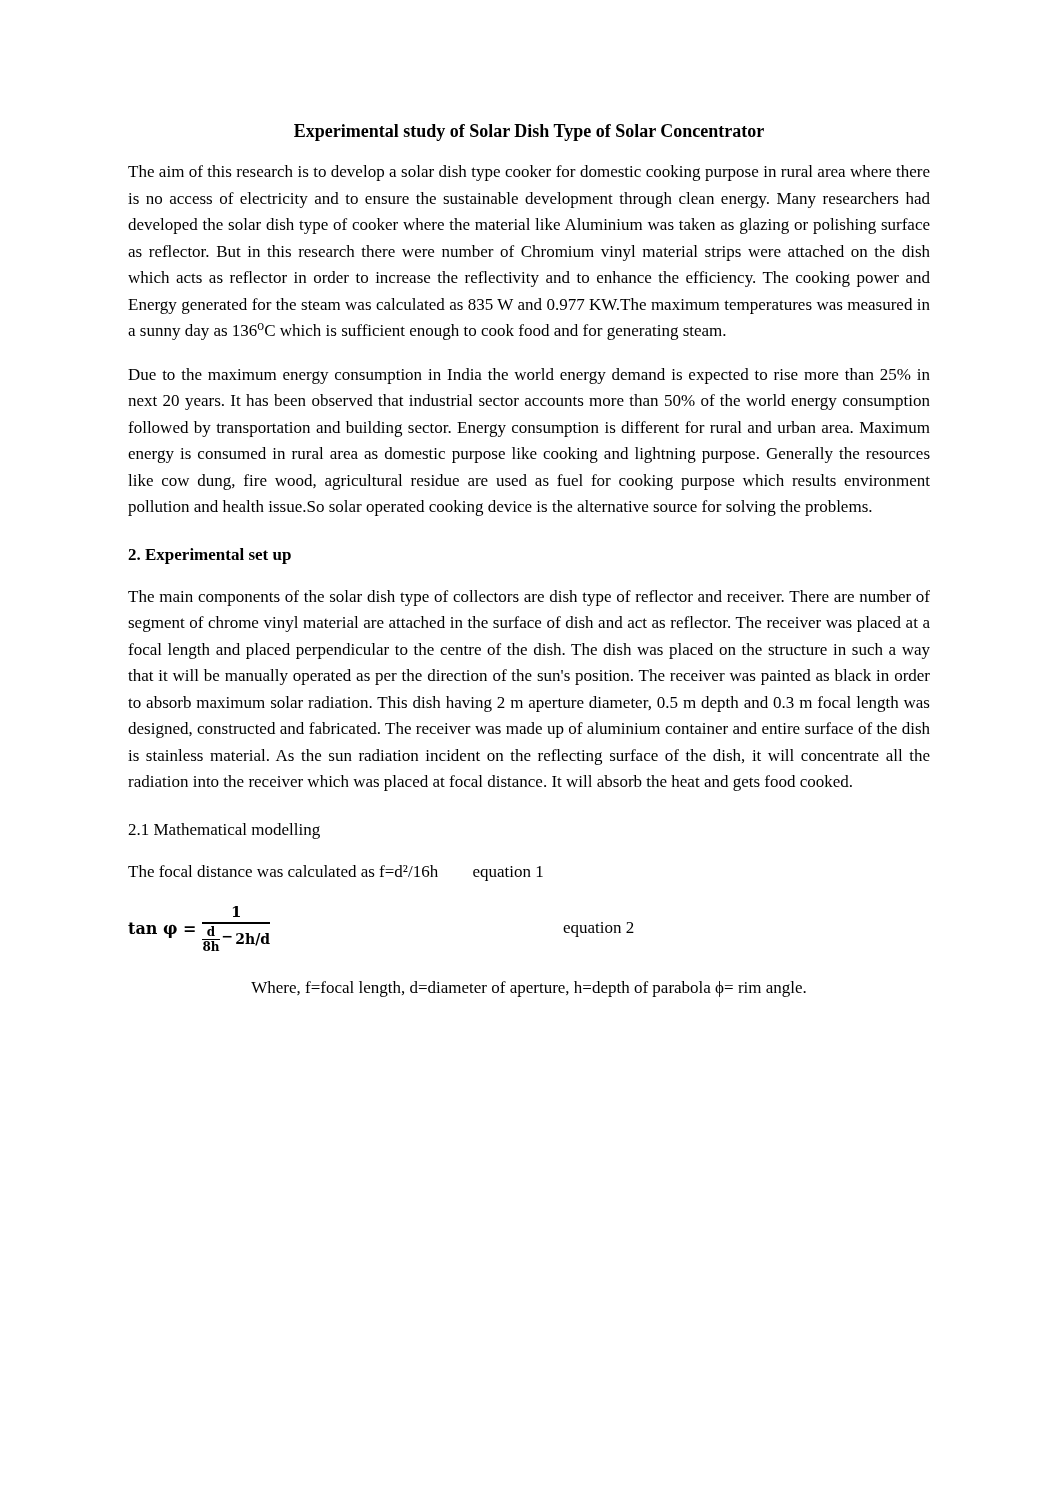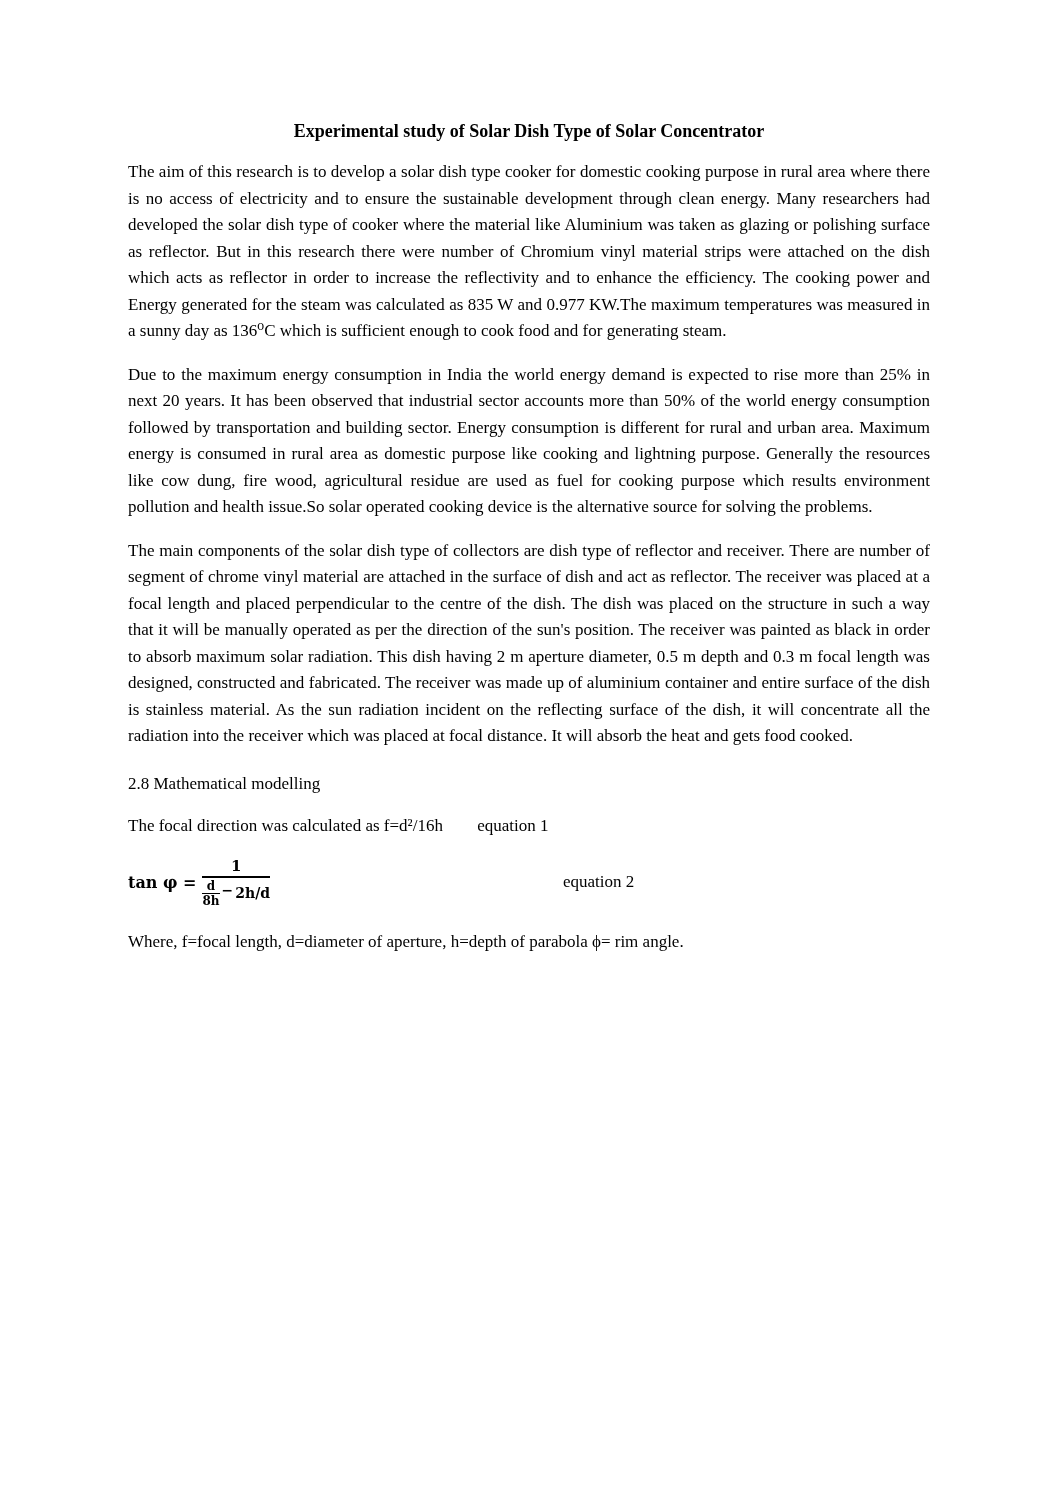--- a/index.html
+++ b/index.html
@@ -113,41 +113,43 @@
     left: 435px;
     top: 50%;
     transform: translateY(-50%);
     font-weight: normal;
     font-size: 17px;
     font-family: "Liberation Serif", "DejaVu Serif", serif;
   }
   .where-line {
     line-height: 26.5px;
     margin: 0;
+    text-align: center;
   }
 </style>
 </head>
 <body>
 
 <div class="page">
 
   <h1 class="doc-title">Experimental study of Solar Dish Type of Solar Concentrator</h1>
 
   <p class="body-para">The aim of this research is to develop a solar dish type cooker for domestic cooking purpose in rural area where there is no access of electricity and to ensure the sustainable development through clean energy. Many researchers had developed the solar dish type of cooker where the material like Aluminium was taken as glazing or polishing surface as reflector. But in this research there were number of Chromium vinyl material strips were attached on the dish which acts as reflector in order to increase the reflectivity and to enhance the efficiency. The cooking power and Energy generated for the steam was calculated as 835 W and 0.977 KW.The maximum temperatures was measured in a sunny day as 136⁰C which is sufficient enough to cook food and for generating steam.</p>
 
 
   <p class="body-para">Due to the maximum energy consumption in India the world energy demand is expected to rise more than 25% in next 20 years. It has been observed that industrial sector accounts more than 50% of the world energy consumption followed by transportation and building sector. Energy consumption is different for rural and urban area. Maximum energy is consumed in rural area as domestic purpose like cooking and lightning purpose. Generally the resources like cow dung, fire wood, agricultural residue are used as fuel for cooking purpose which results environment pollution and health issue.So solar operated cooking device is the alternative source for solving the problems.</p>
 
+  <h2 class="section-heading">2. Experimental set up</h2>
 
   <p class="body-para">The main components of the solar dish type of collectors are dish type of reflector and receiver. There are number of segment of chrome vinyl material are attached in the surface of dish and act as reflector. The receiver was placed at a focal length and placed perpendicular to the centre of the dish. The dish was placed on the structure in such a way that it will be manually operated as per the direction of the sun's position. The receiver was painted as black in order to absorb maximum solar radiation. This dish having 2 m aperture diameter, 0.5 m depth and 0.3 m focal length was designed, constructed and fabricated. The receiver was made up of aluminium container and entire surface of the dish is stainless material. As the sun radiation incident on the reflecting surface of the dish, it will concentrate all the radiation into the receiver which was placed at focal distance. It will absorb the heat and gets food cooked.</p>
 
-  <div class="sub-heading">2.8 Mathematical modelling</div>
+  <div class="sub-heading">2.1 Mathematical modelling</div>
 
   <div class="eq1-line">
-    <span>The focal direction was calculated as f=d²/16h</span>
+    <span>The focal distance was calculated as f=d²/16h</span>
     <span class="eq1-label">equation 1</span>
   </div>
 
   <div class="eq2-row">
     <span class="formula">
       <span class="lhs">tan φ =</span>
       <span class="bigfrac">
         <span class="bignum">1</span>
         <span class="bigden">
           <span class="smallfrac">

